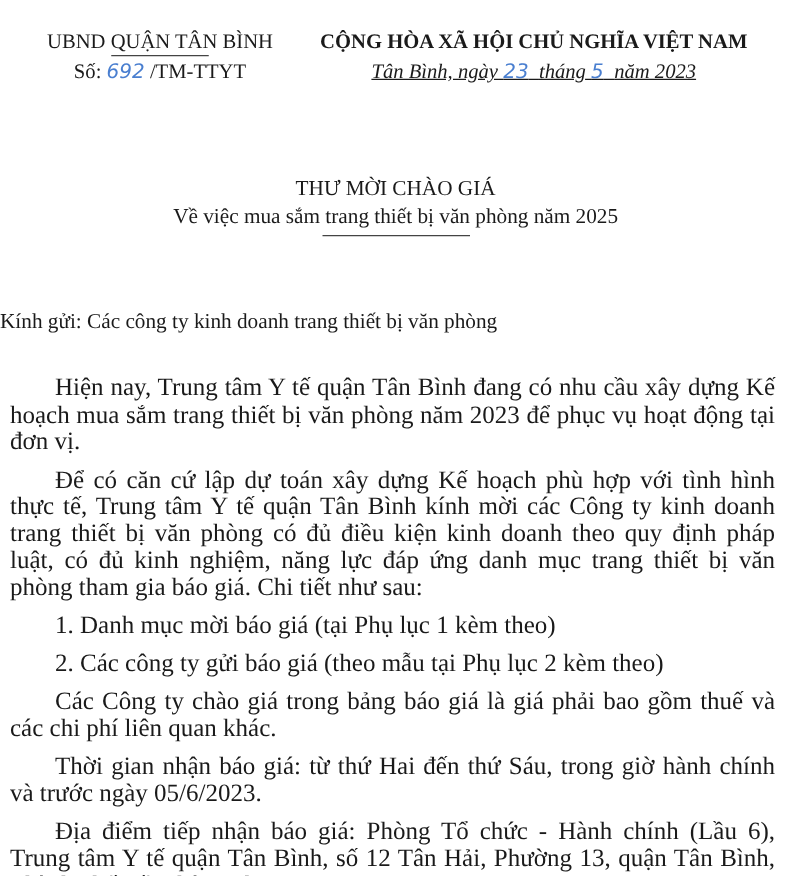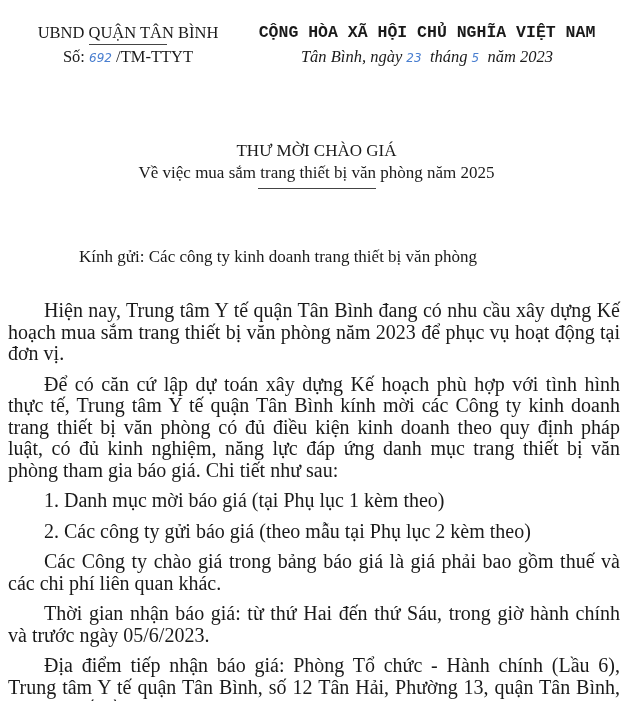--- a/index.html
+++ b/index.html
@@ -9,32 +9,32 @@
       color: #1a1a1a;
     }
     .header-left {
       position: absolute; left: 0; top: 22px; width: 230px; text-align: center;
       font-size: 16.5px; line-height: 22px; margin-left: 13px;
     }
     .header-right {
       position: absolute; left: 232px; top: 22px; width: 390px; text-align: center;
       font-size: 16.5px; line-height: 22px;
     }
-    .bold { font-weight: bold; font-family: Liberation Mono, monospace; }
+    .bold { font-weight: bold; }
     .rule-left { width: 78px; height: 1px; background: #444; margin: 0 auto 1px auto; }
-    .handwritten { color: #4a7fd0; font-style: italic; font-family: "DejaVu Sans", sans-serif; font-size: 12px; }
+    .handwritten { color: #4a7fd0; font-style: italic; font-family: "DejaVu Sans", sans-serif; font-size: 16px; }
     .motto { font-weight: bold; display: inline-block; border-bottom: 1px solid #333; line-height: 19px; }
-    .place-date { font-style: italic; margin-top: 2px; }
+    .place-date { font-style: italic; margin-top: 2px; text-decoration: underline; }
     .title-block {
       position: absolute; left: 0; top: 140px; width: 633px; text-align: center;
       font-weight: normal; font-size: 17px; line-height: 22px;
     }
     .title-rule { width: 118px; height: 1px; background: #444; margin: 4px auto 0 auto; }
     .recipient {
-      position: absolute; left: 0; top: 246px; width: 556px; text-align: center;
+      position: absolute; left: 0; top: 246px; width: 556px; text-align: left;
       font-size: 17px; line-height: 22px;
     }
     .body-text {
       position: absolute; left: 8px; top: 300px; width: 612px;
       font-size: 20px; line-height: 21.5px; text-align: justify;
     }
     .para { text-indent: 36px; margin: 0 0 9px 0; }
     .list-item { padding-left: 36px; margin: 0 0 9px 0; }
   </style>
 </head>

